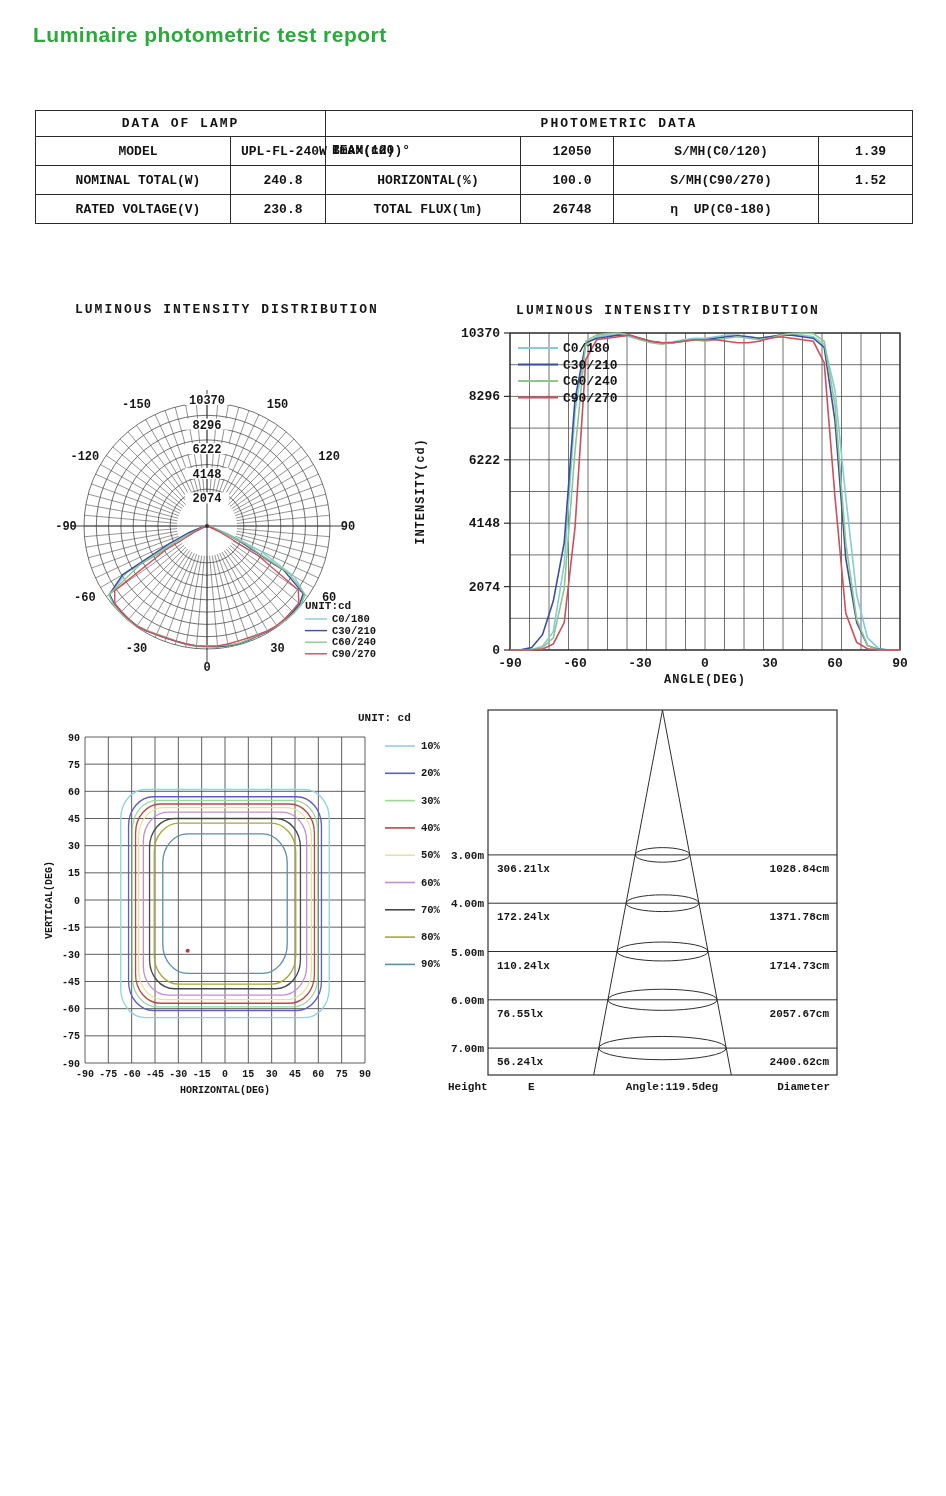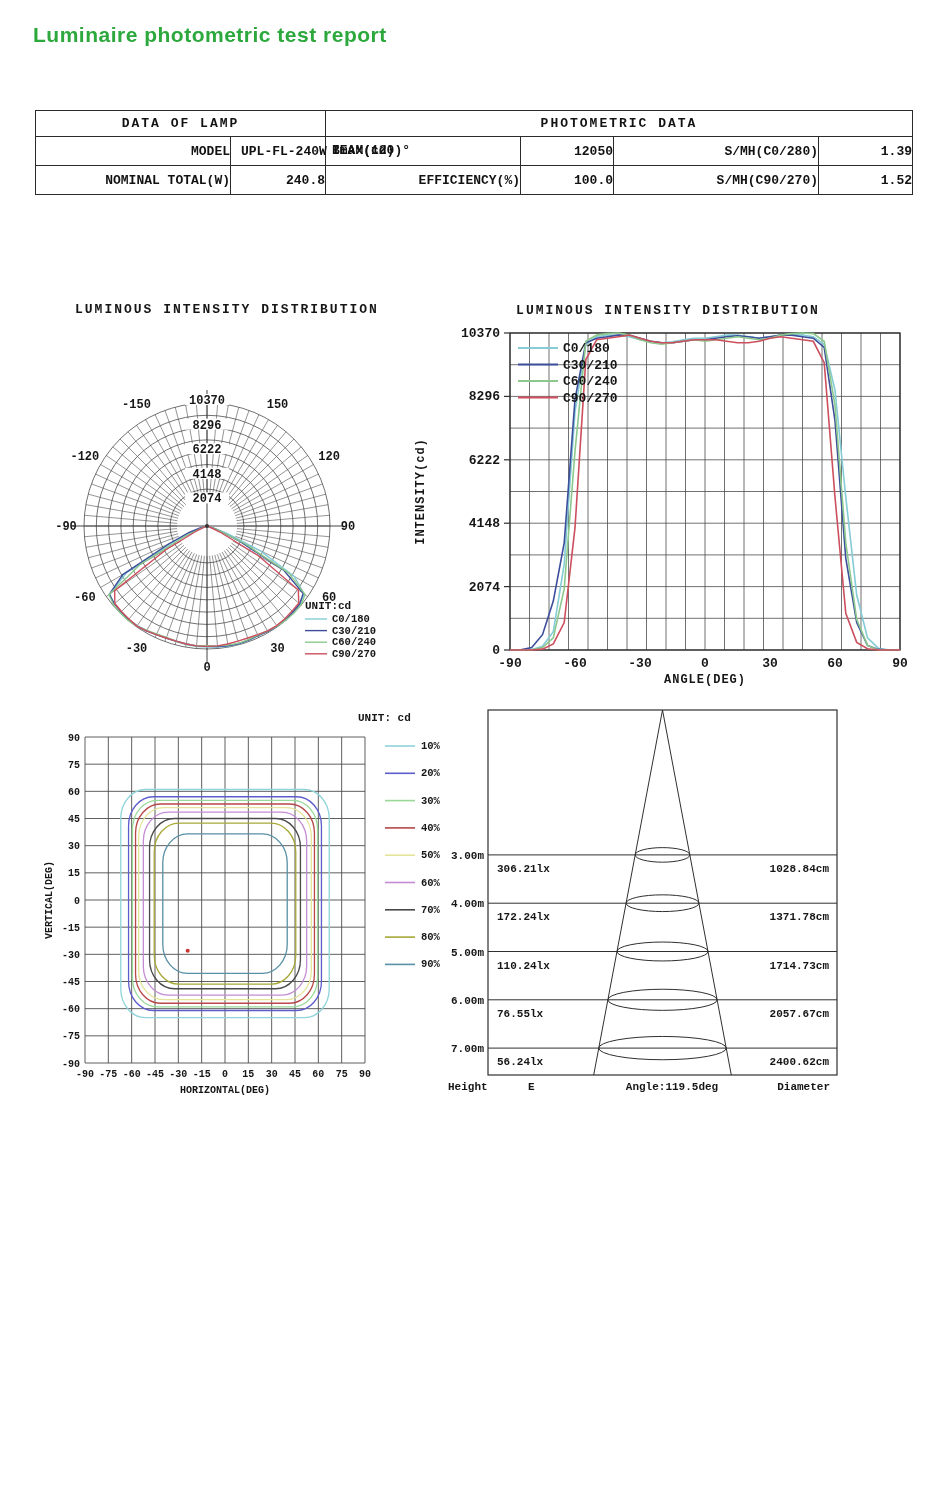--- a/index.html
+++ b/index.html
@@ -1,21 +1,21 @@
 <!DOCTYPE html>
 <html><head>
 <meta charset="utf-8">
 <style>
   html,body{margin:0;padding:0;background:#ffffff;}
   body{width:946px;height:1496px;position:relative;font-family:"Liberation Mono",monospace;}
   h1{position:absolute;left:33px;top:23px;margin:0;font:bold 21px "Liberation Sans",sans-serif;color:#2ca83c;letter-spacing:.5px;}
   #lamp-table{position:absolute;left:35px;top:80px;width:877px;border-collapse:collapse;table-layout:fixed;margin-top:30px;}
   #lamp-table th,#lamp-table td{border:1.6px solid #2b2b2b;font:bold 13px "Liberation Mono",monospace;color:#121212;white-space:pre;overflow:visible;}
   #lamp-table th{height:23px;text-align:center;letter-spacing:2px;}
-  #lamp-table td{height:28px;padding:0 0 0 10px;text-align:right;position:relative;}
+  #lamp-table td{height:28px;padding:0 0 0 10px;text-align:center;position:relative;}
   .ov{position:absolute;left:6px;top:6px;white-space:pre;}
   svg{position:absolute;overflow:visible;}
   svg text{font-family:"Liberation Mono",monospace;fill:#161616;}
 </style>
 </head>
 <body>
 
 <h1>Luminaire photometric test report</h1>
 
 <table id="lamp-table">
@@ -32,30 +32,38 @@
       <th colspan="2">DATA OF LAMP</th>
       <th colspan="4">PHOTOMETRIC DATA</th>
     </tr>
   </thead>
   <tbody id="lamp-table-body">
       <tr>
         <td>MODEL</td>
         <td>UPL-FL-240W</td>
         <td><span class="ov">Imax(cd)</span><span class="ov">BEAM(120)°</span></td>
         <td>12050</td>
-        <td>S/MH(C0/280)</td>
+        <td>S/MH(C0/120)</td>
         <td>1.39</td>
       </tr>
       <tr>
         <td>NOMINAL TOTAL(W)</td>
         <td>240.8</td>
-        <td>EFFICIENCY(%)</td>
+        <td>HORIZONTAL(%)</td>
         <td>100.0</td>
         <td>S/MH(C90/270)</td>
         <td>1.52</td>
+      </tr>
+      <tr>
+        <td>RATED VOLTAGE(V)</td>
+        <td>230.8</td>
+        <td>TOTAL FLUX(lm)</td>
+        <td>26748</td>
+        <td>η  UP(C0-180)</td>
+        <td></td>
       </tr>
     </tbody>
 </table>
 
 <svg id="polar-svg" style="left:40px;top:298px" width="420" height="400">
     <text x="35" y="15" font-size="13" font-weight="bold" text-anchor="start" letter-spacing="2" fill="#161616">LUMINOUS INTENSITY DISTRIBUTION</text>
     <g>
       <circle cx="167" cy="228" r="36.9" fill="none" stroke="#4d4d4d" stroke-width="0.8"></circle>
       <circle cx="167" cy="228" r="49.2" fill="none" stroke="#4d4d4d" stroke-width="0.8"></circle>
       <circle cx="167" cy="228" r="61.5" fill="none" stroke="#4d4d4d" stroke-width="0.8"></circle>

